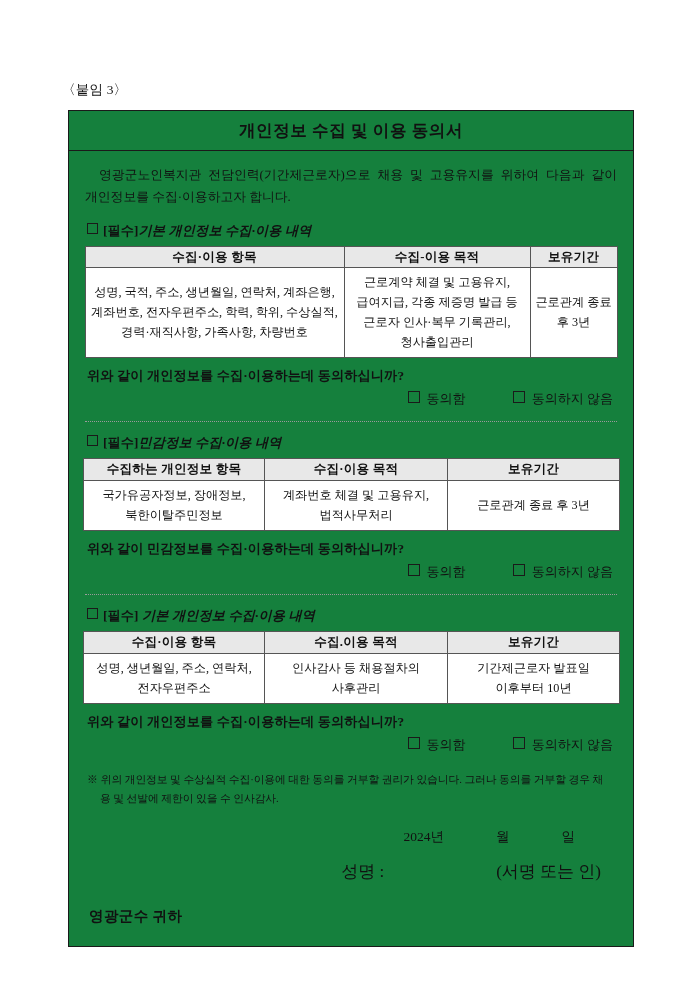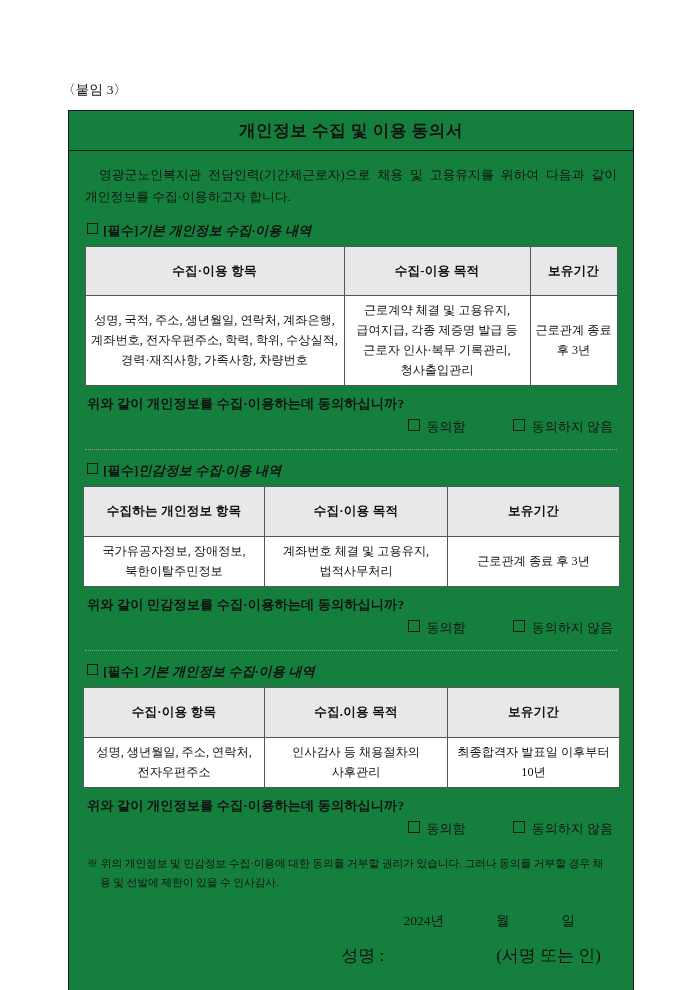--- a/index.html
+++ b/index.html
@@ -102,21 +102,21 @@
     vertical-align: middle;
     font-size: 12.2px;
     line-height: 1.62;
     padding: 5px 4px;
     word-break: keep-all;
   }
   table.info th {
     background: #e8e8e8;
     font-weight: bold;
     font-size: 12.6px;
-    padding: 14px 4px;
+    padding: 0 4px;
     letter-spacing: .2px;
   }
 
   table.t1 { width: 532px; }
   table.t1 col.c1 { width: 259px; }
   table.t1 col.c2 { width: 186px; }
   table.t1 col.c3 { width: 87px; }
 
   table.t23 { width: 536px; }
   table.t23 col.c1 { width: 181px; }
@@ -294,35 +294,35 @@
             <tr>
               <th>수집·이용 항목</th>
               <th>수집.이용 목적</th>
               <th>보유기간</th>
             </tr>
           </thead>
           <tbody>
             <tr>
               <td>성명, 생년월일, 주소, 연락처, 전자우편주소</td>
               <td>인사감사 등 채용절차의 사후관리</td>
-              <td>최종합격자 발표일 이후부터 10년</td>
+              <td>기간제근로자 발표일 이후부터 10년</td>
             </tr>
           </tbody>
         </table>
 
         <div class="consent-q">위와 같이 개인정보를 수집·이용하는데 동의하십니까?</div>
 
         <div class="consent-opts">
           <span class="opt"><span class="cbox"></span><span>동의함</span></span>
           <span class="opt"><span class="cbox"></span><span>동의하지 않음</span></span>
         </div>
       </div>
 
       <div class="footnote">
-        <span class="mark">※</span><span>위의 개인정보 및 민감정보 수집·이용에 대한 동의를 거부할 권리가 있습니다. 그러나 동의를 거부할 경우 채</span>
+        <span class="mark">※</span><span>위의 개인정보 및 수상실적 수집·이용에 대한 동의를 거부할 권리가 있습니다. 그러나 동의를 거부할 경우 채</span>
         <span class="cont">용 및 선발에 제한이 있을 수 인사감사.</span>
       </div>
 
       <div class="date-line">
         <span class="y">2024년</span><span class="m">월</span><span class="d">일</span>
       </div>
 
       <div class="sign-line">
         <span class="name-label">성명 :</span><span>(서명 또는 인)</span>
       </div>

